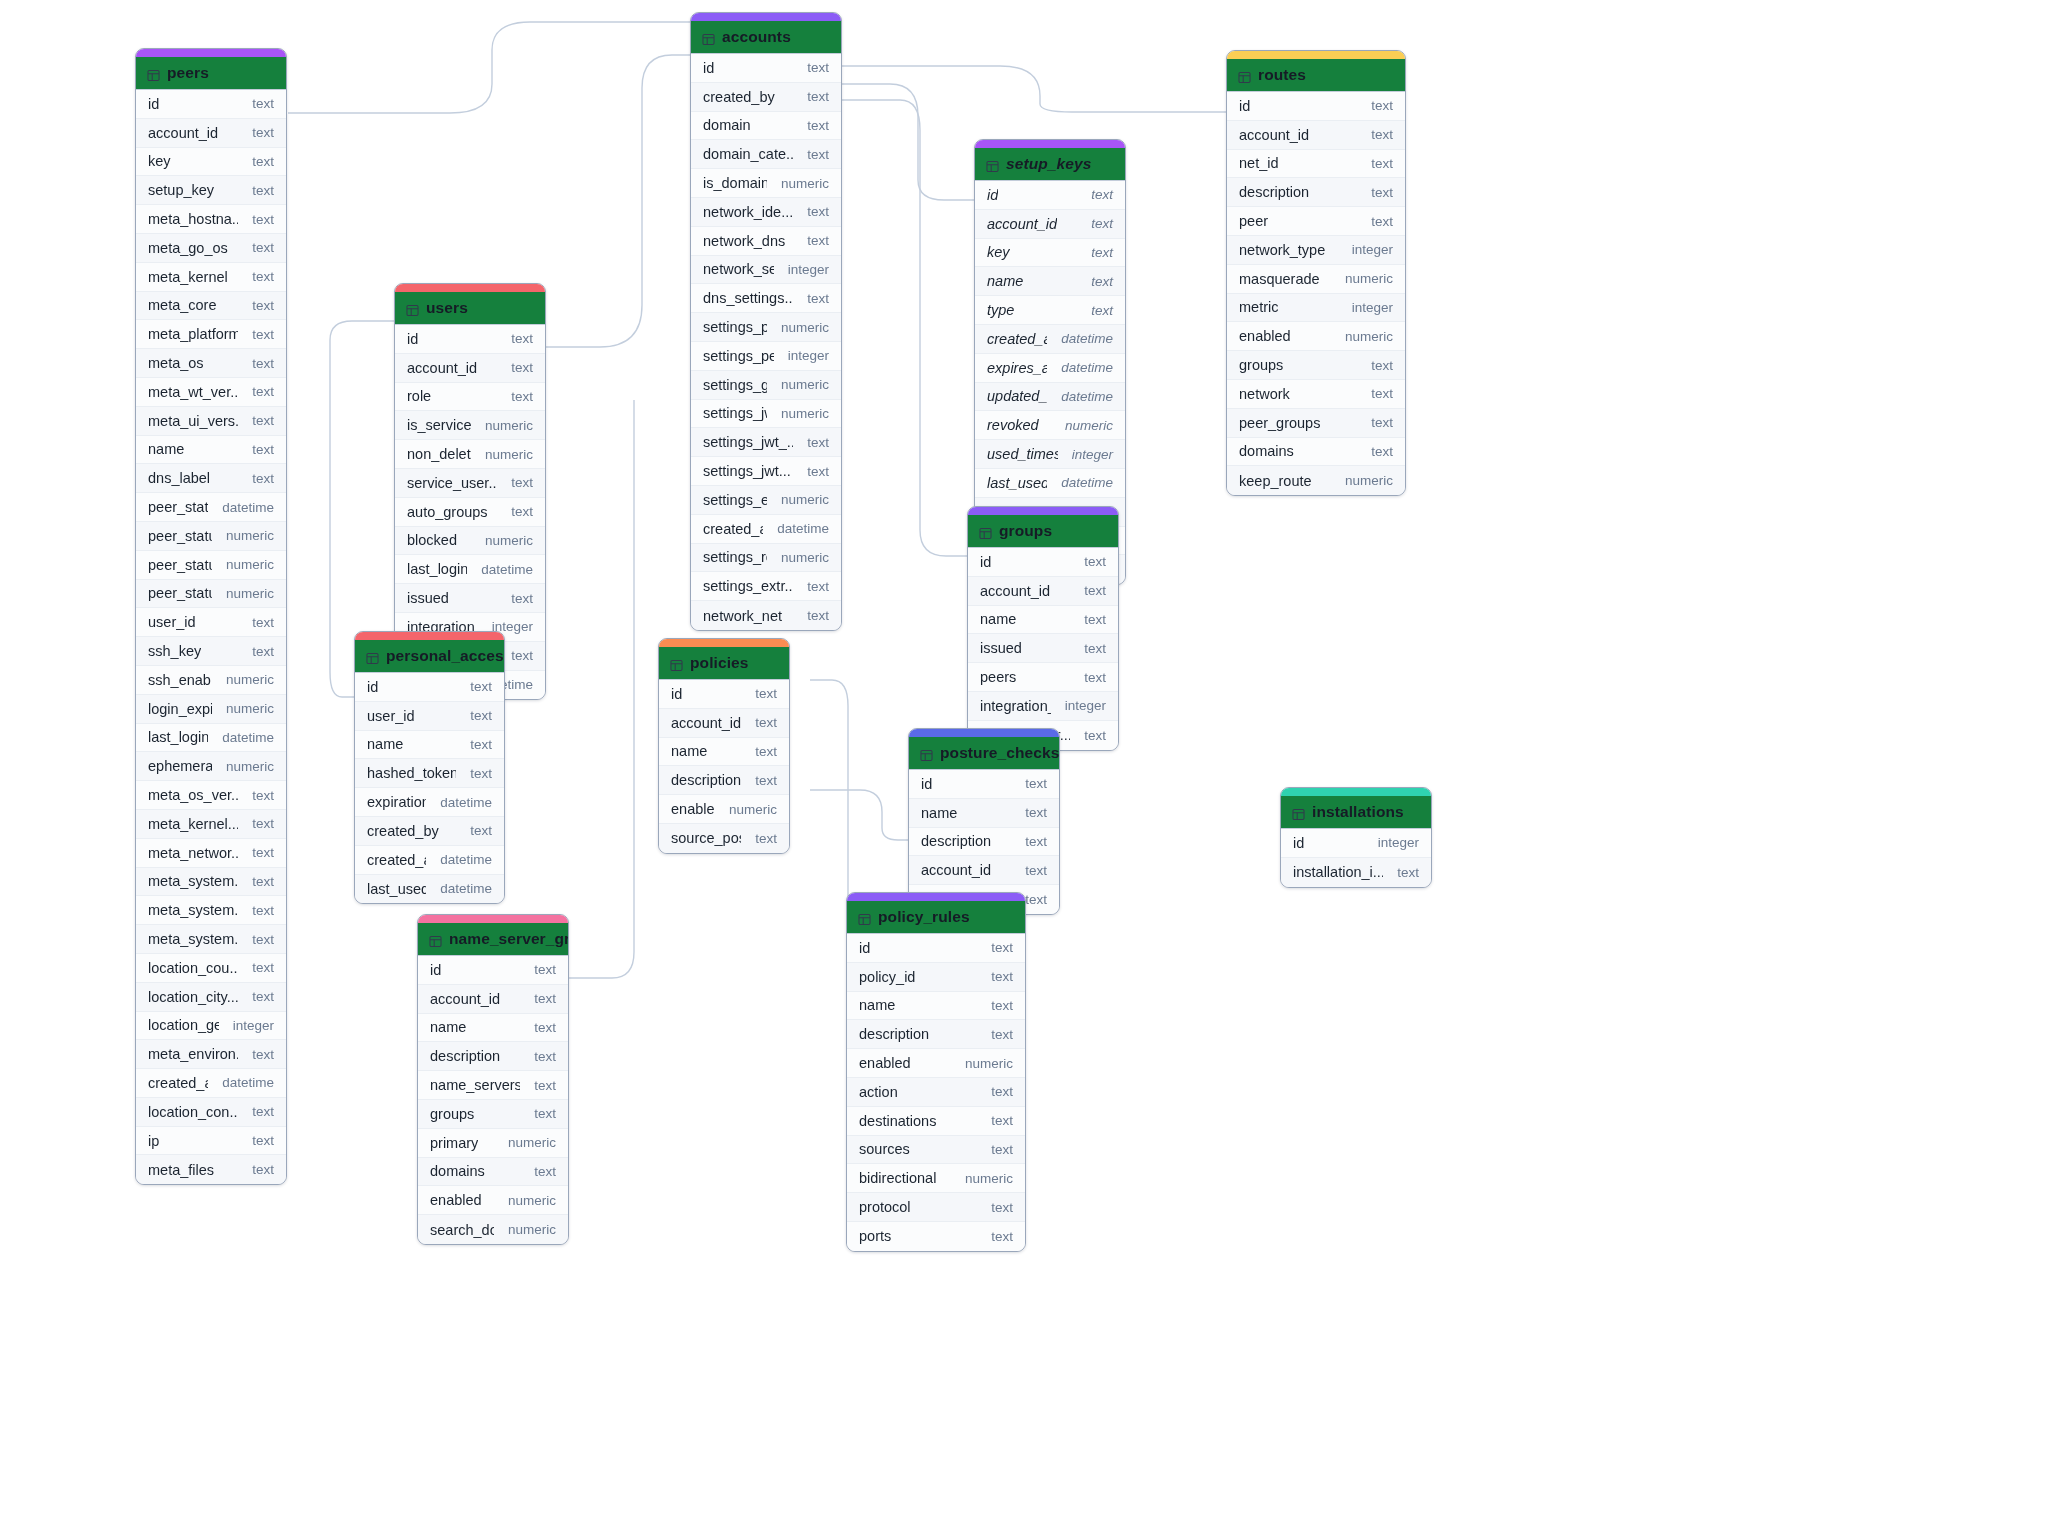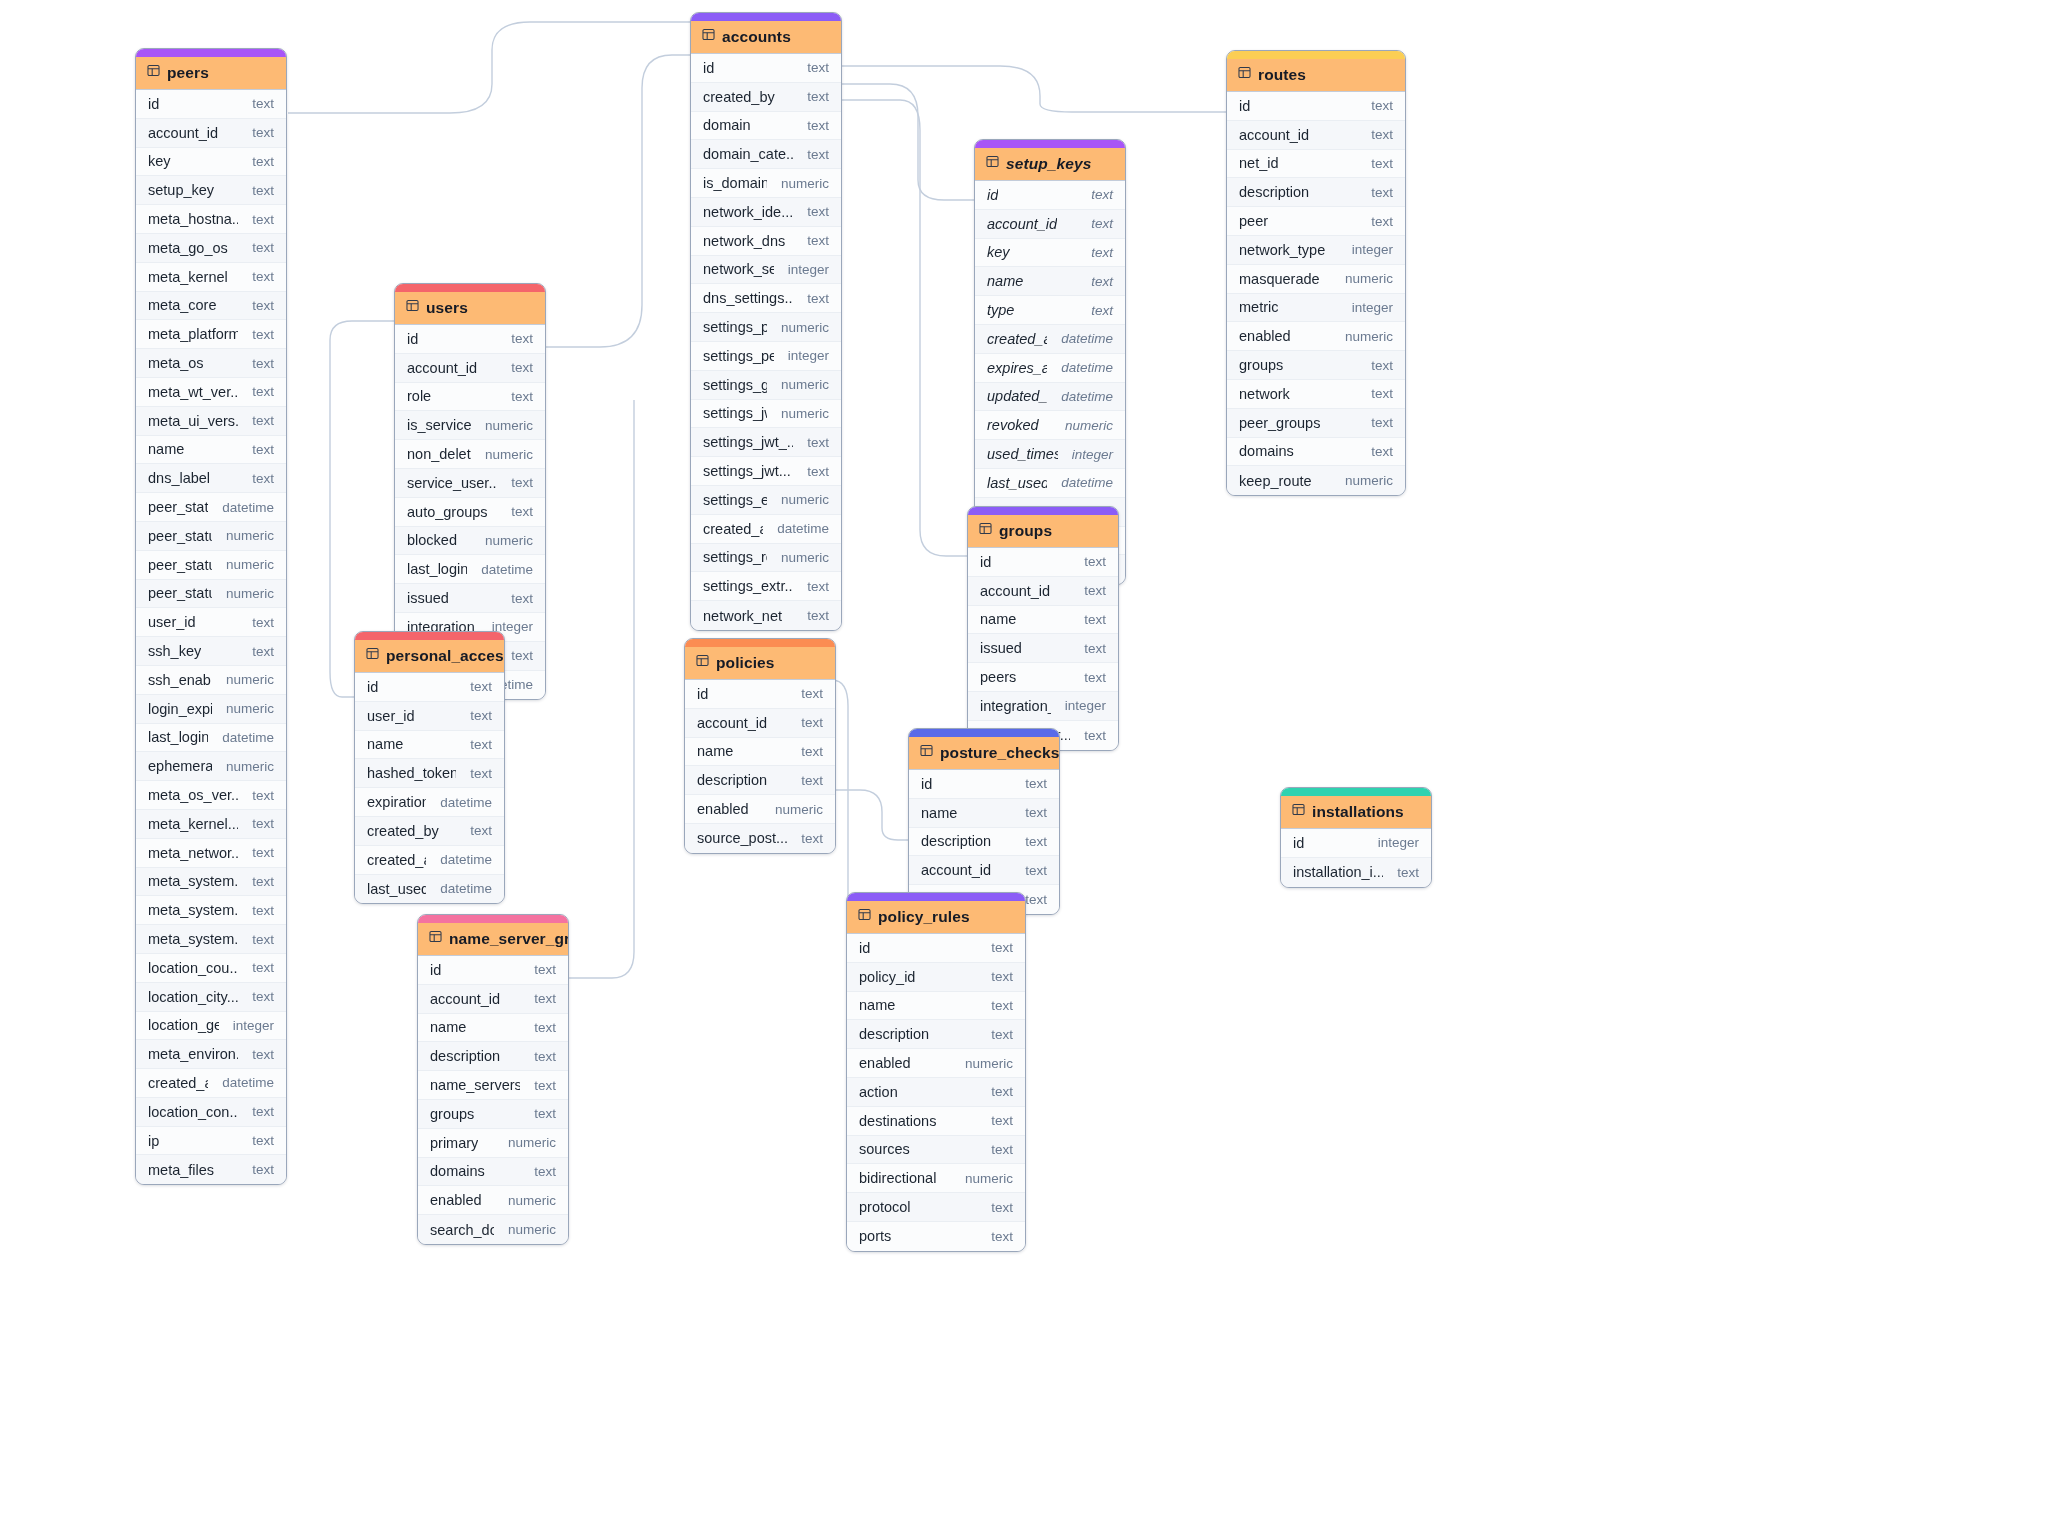--- a/index.html
+++ b/index.html
@@ -31,23 +31,23 @@
     overflow: hidden;
     z-index: 2;
   }
   .accent {
     height: 8px;
     width: 100%;
     display: block;
   }
   .node-header {
     display: flex;
-    align-items: flex-start;
+    align-items: flex-end;
     gap: 7px;
-    background: #fdba74;
+    background: #15803d;
     padding: 7px 11px 7px 11px;
     border-bottom: 1px solid #c3ccda;
   }
   .node-header .title {
     font-size: 15.5px;
     font-weight: bold;
     color: #161b26;
     letter-spacing: 0.1px;
     white-space: nowrap;
   }
@@ -453,21 +453,21 @@
         <div class="row">
           <span class="col-name">settings_extr...</span>
           <span class="col-type">text</span>
         </div>
         <div class="row">
           <span class="col-name">network_net</span>
           <span class="col-type">text</span>
         </div>
       </div>
     </div>
-    <div class="table-node" style="left: 658px; top: 638px; width: 152px; margin-left: 26px;">
+    <div class="table-node" style="left: 658px; top: 638px; width: 132px;">
       <span class="accent" style="background: rgb(251, 140, 82);"></span>
       <div class="node-header">
         <svg width="13" height="13" viewBox="0 0 16 16" class="tbl-icon">
           <rect x="1.2" y="1.8" width="13.6" height="12.4" rx="1.6" fill="none" stroke="#303a4b" stroke-width="1.3"></rect>
           <line x1="1.2" y1="5.9" x2="14.8" y2="5.9" stroke="#303a4b" stroke-width="1.3"></line>
           <line x1="6.4" y1="5.9" x2="6.4" y2="14.2" stroke="#303a4b" stroke-width="1.3"></line>
         </svg>
         <span class="title">policies</span>
       </div>
       <div class="rows">

